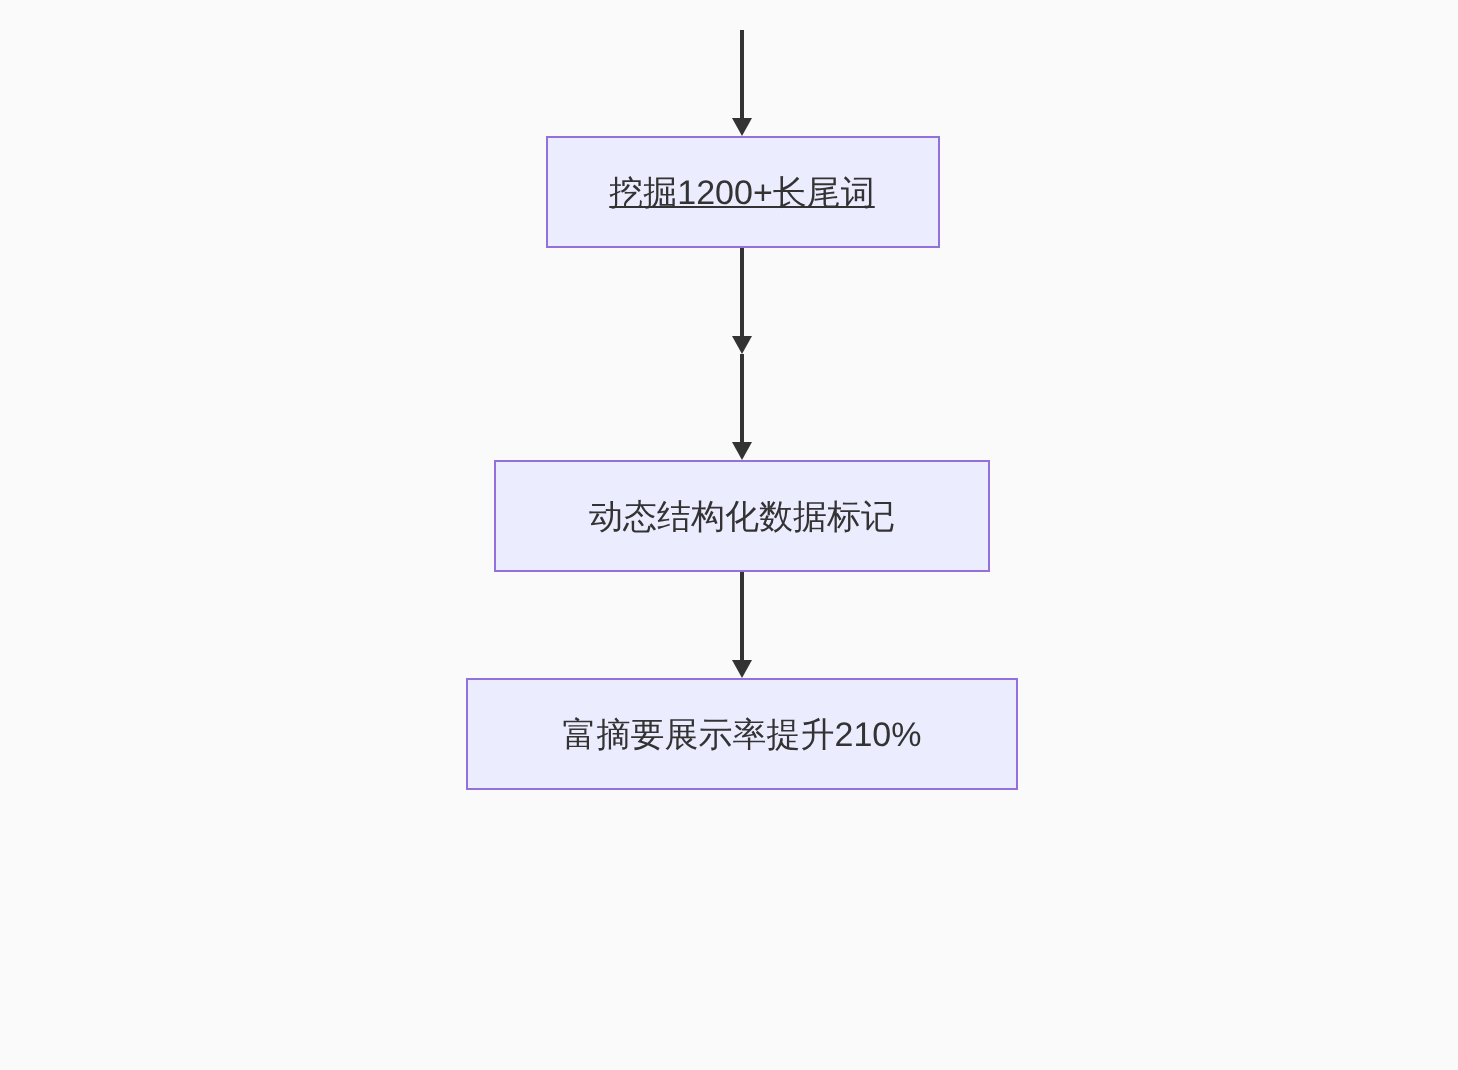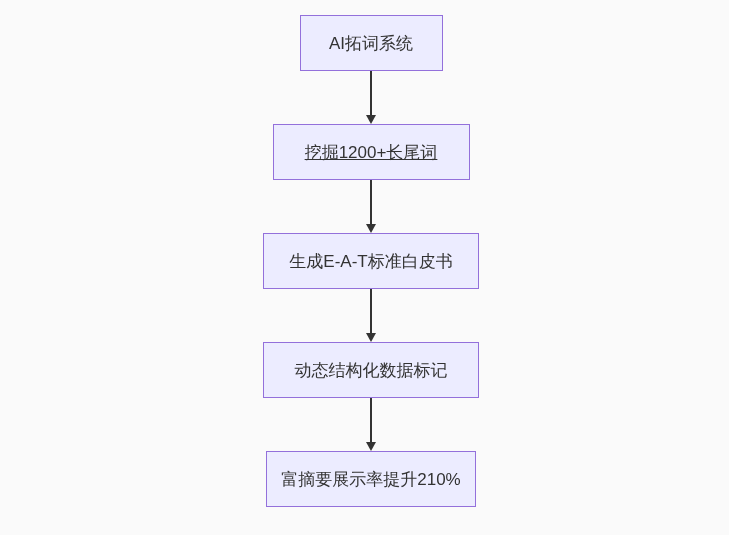--- a/index.html
+++ b/index.html
@@ -31,22 +31,22 @@
     display: flex;
     align-items: center;
     justify-content: center;
     color: #333333;
     font-size: 17px;
     white-space: nowrap;
   }
   .node-1 { width: 143px; }
   .node-2 { width: 197px; text-decoration: underline; }
   .node-3 { width: 216px; }
-  .node-4 { width: 216px; text-align: right; }
-  .node-5 { width: 210px; }
+  .node-4 { width: 248px; text-align: right; }
+  .node-5 { width: 276px; }
   .arrow {
     height: 53px;
     display: flex;
     flex-direction: column;
     align-items: center;
   }
   .arrow .line {
     width: 2px;
     flex: 1 1 auto;
     background: #333333;
@@ -57,41 +57,35 @@
     border-left: 5px solid transparent;
     border-right: 5px solid transparent;
     border-top: 9px solid #333333;
   }
 </style>
 </head>
 <body>
 
 <div class="diagram">
 
-  <div class="node node-1">
-    <span>AI拓词系统</span>
-  </div>
 
   <div class="arrow">
     <div class="line"></div>
     <div class="head"></div>
   </div>
 
   <div class="node node-2">
     <span>挖掘1200+长尾词</span>
   </div>
 
   <div class="arrow">
     <div class="line"></div>
     <div class="head"></div>
   </div>
 
-  <div class="node node-3">
-    <span>生成E-A-T标准白皮书</span>
-  </div>
 
   <div class="arrow">
     <div class="line"></div>
     <div class="head"></div>
   </div>
 
   <div class="node node-4">
     <span>动态结构化数据标记</span>
   </div>
 

